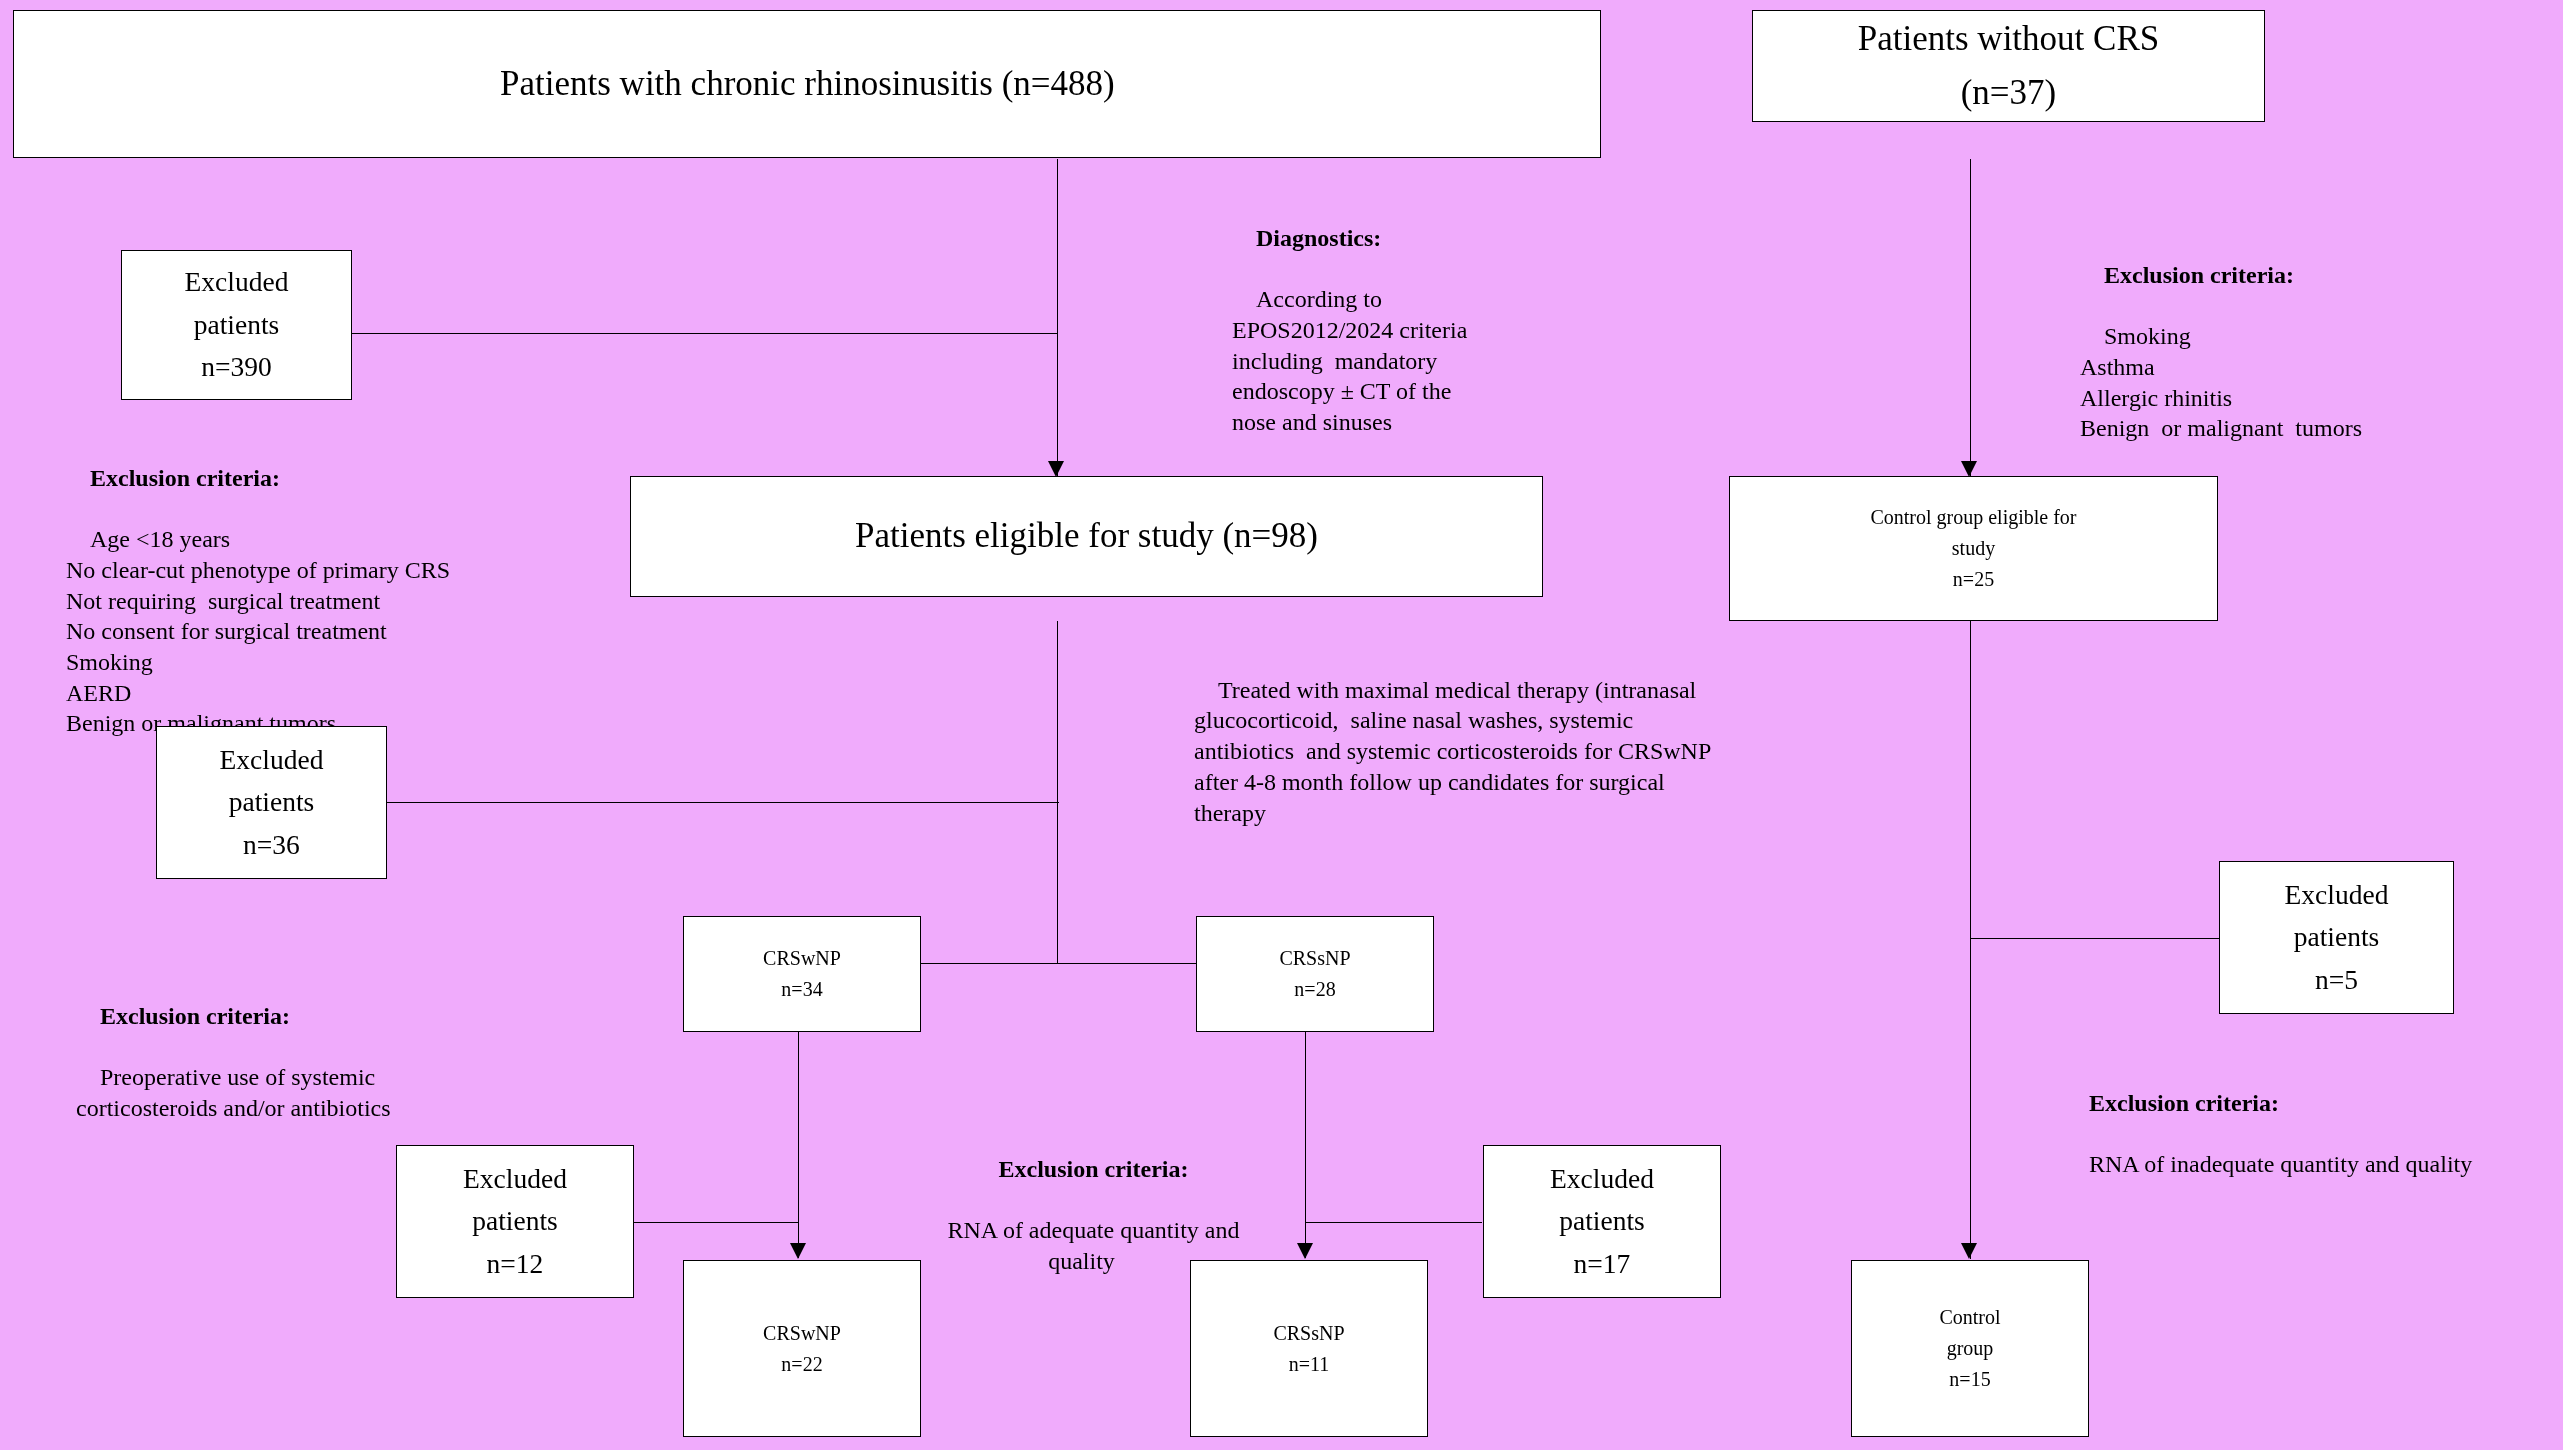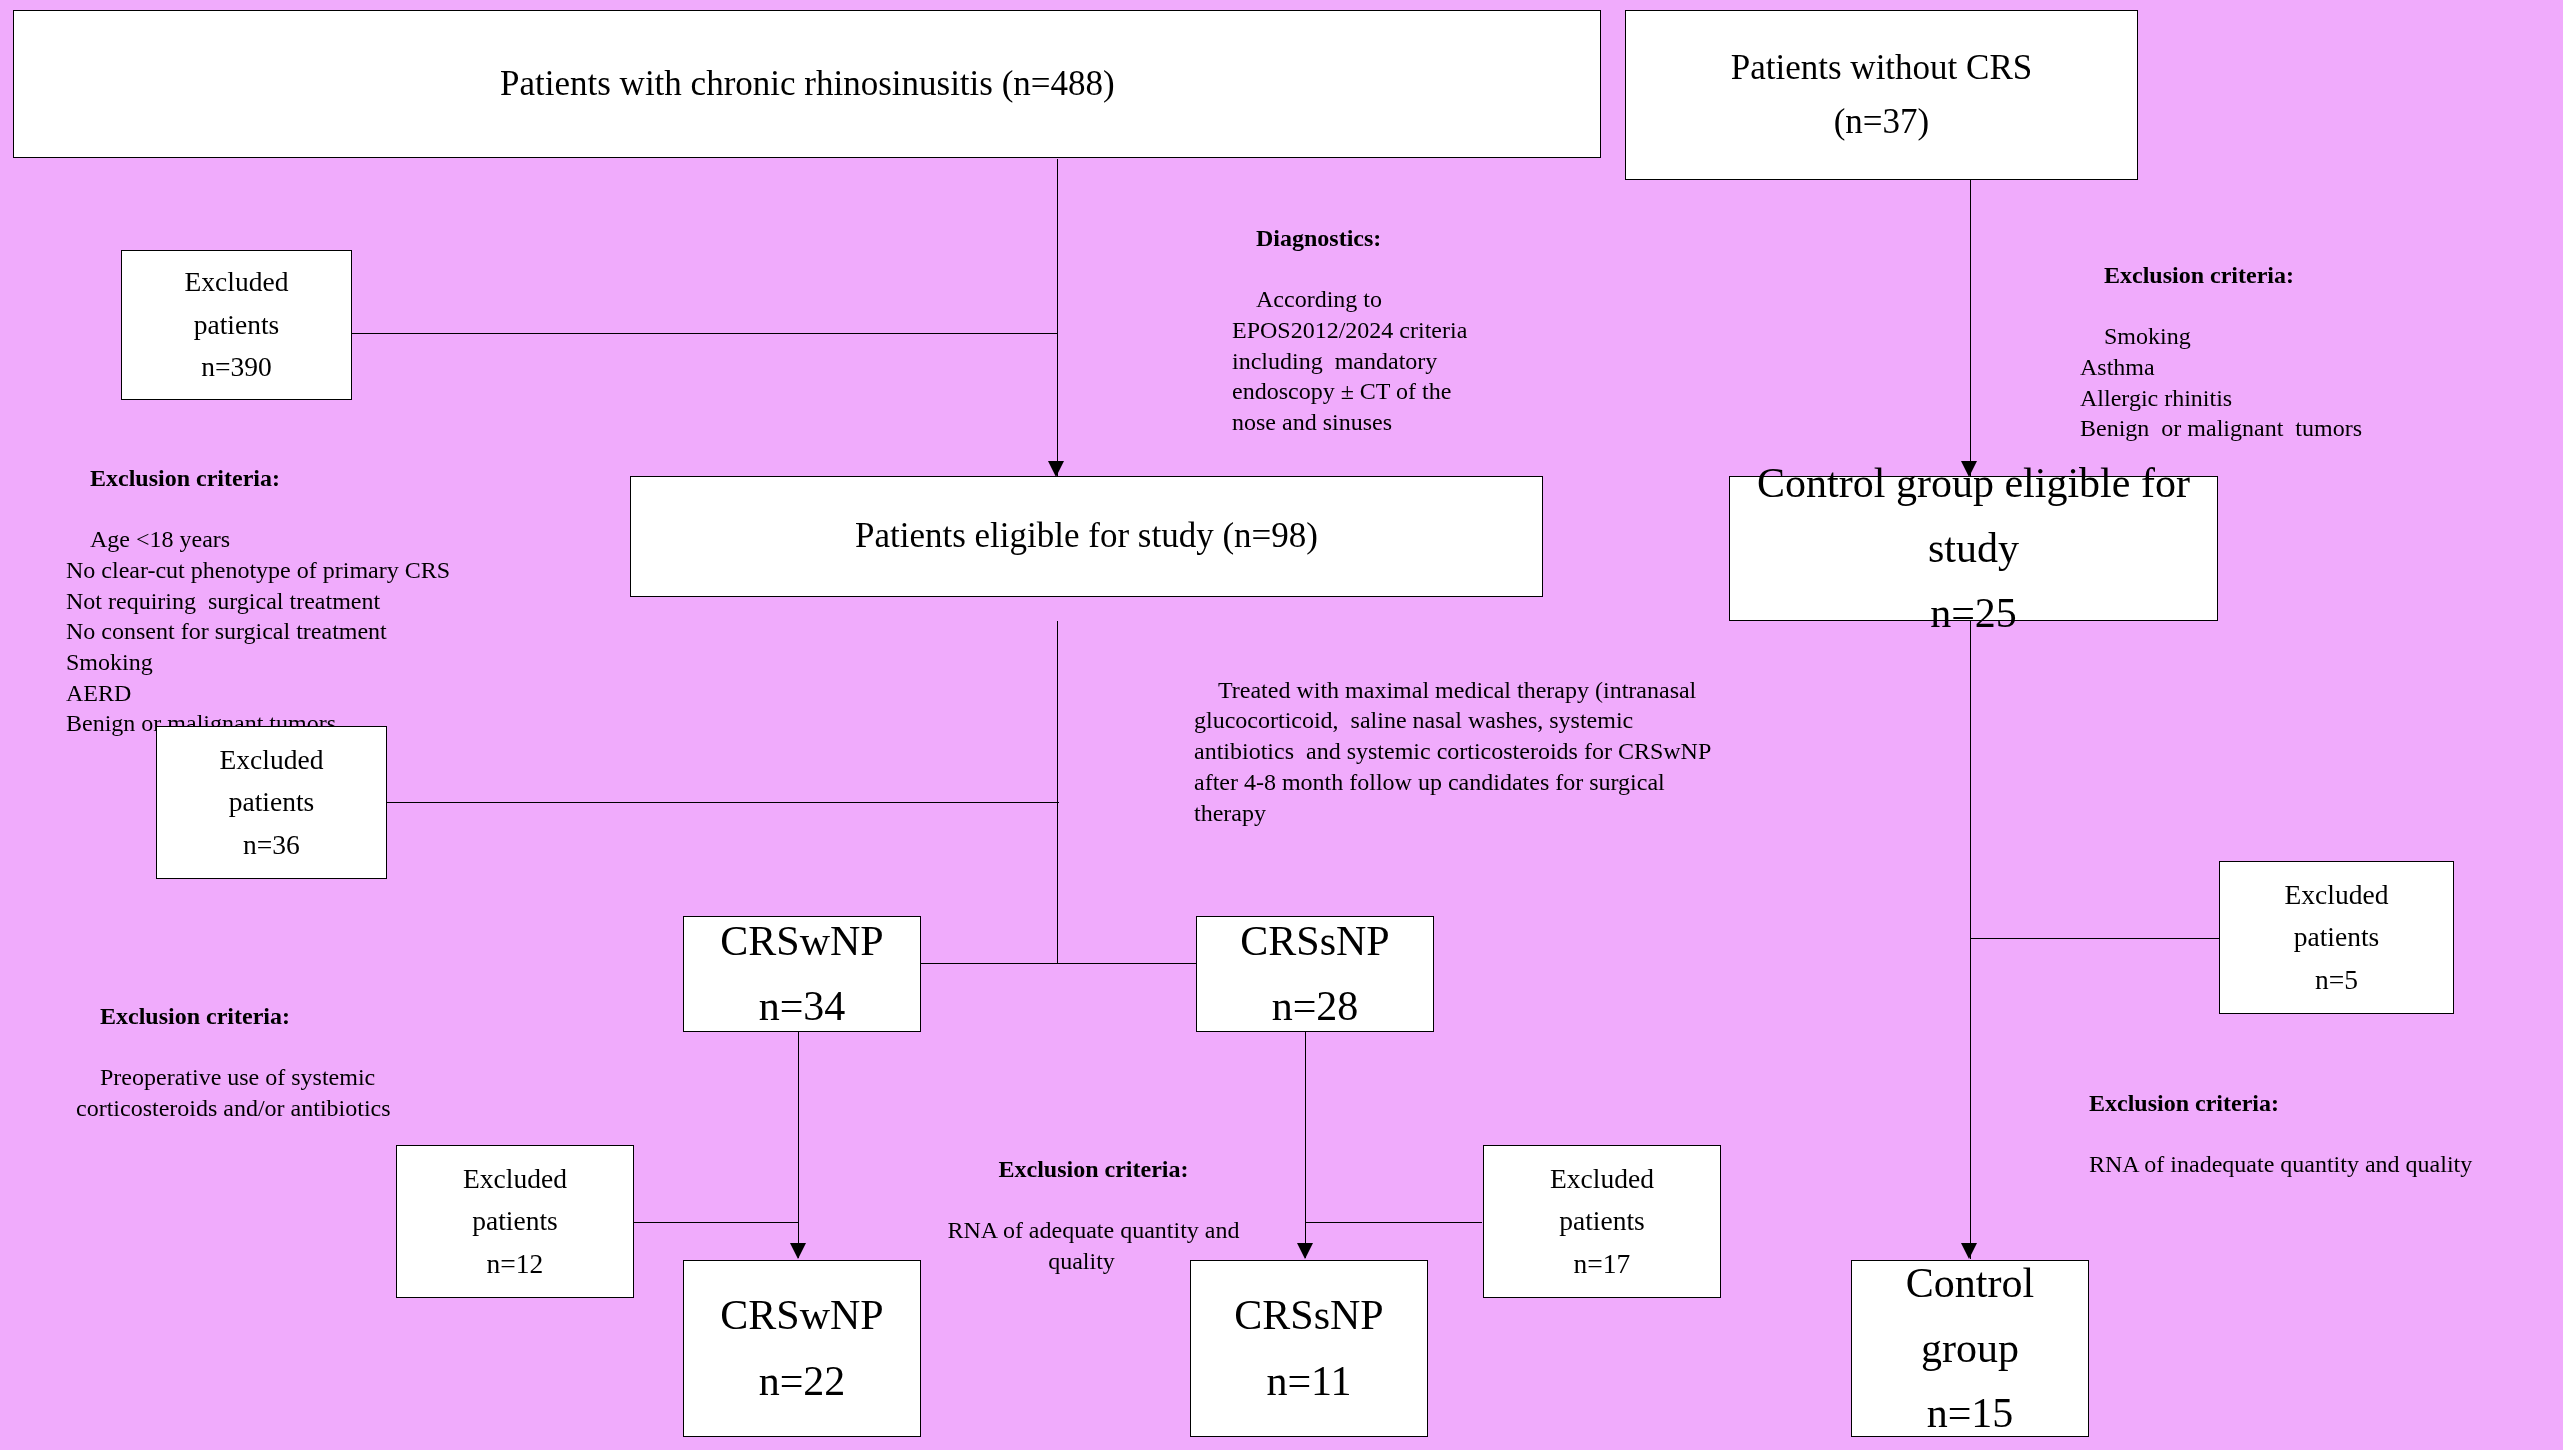--- a/index.html
+++ b/index.html
@@ -24,21 +24,21 @@
     display: flex;
     flex-direction: column;
     align-items: center;
     justify-content: center;
     text-align: center;
     line-height: 1.55;
     z-index: 3;
   }
   .box .ln { display: block; white-space: nowrap; }
   .box.big   { font-size: 35px; }
-  .box.med   { font-size: 42px; text-align: right; }
+  .box.med   { font-size: 20px; text-align: right; }
   .box.small { font-size: 27.5px; }
 
   .txt {
     position: absolute;
     font-size: 24px;
     line-height: 1.28;
     white-space: pre-wrap;
     z-index: 2;
   }
   .txt .hd { font-weight: bold; }
@@ -97,21 +97,21 @@
 
   <div class="vline" style="left:1970px; top:621px; height:638px;"></div>
   <div class="arrowhead" style="left:1961px; top:1243px;"></div>
 
   <div class="hline" style="left:1970px; top:938px; width:250px;"></div>
 
   <div class="box big" style="left:13.4px; top:10.4px; width:1588px; height:148px;">
     <span class="ln">Patients with chronic rhinosinusitis  (n=488)</span>
   </div>
 
-  <div class="box big" style="left:1625px; top:10.4px; width:513px; height:170px;">
+  <div class="box big" style="left:1752px; top:10.4px; width:513px; height:112px;">
     <span class="ln">Patients without CRS</span>
     <span class="ln">(n=37)</span>
   </div>
 
   <div class="box small" style="left:121px; top:250px; width:231px; height:150px;">
     <span class="ln">Excluded</span>
     <span class="ln">patients</span>
     <span class="ln">n=390</span>
   </div>
 

